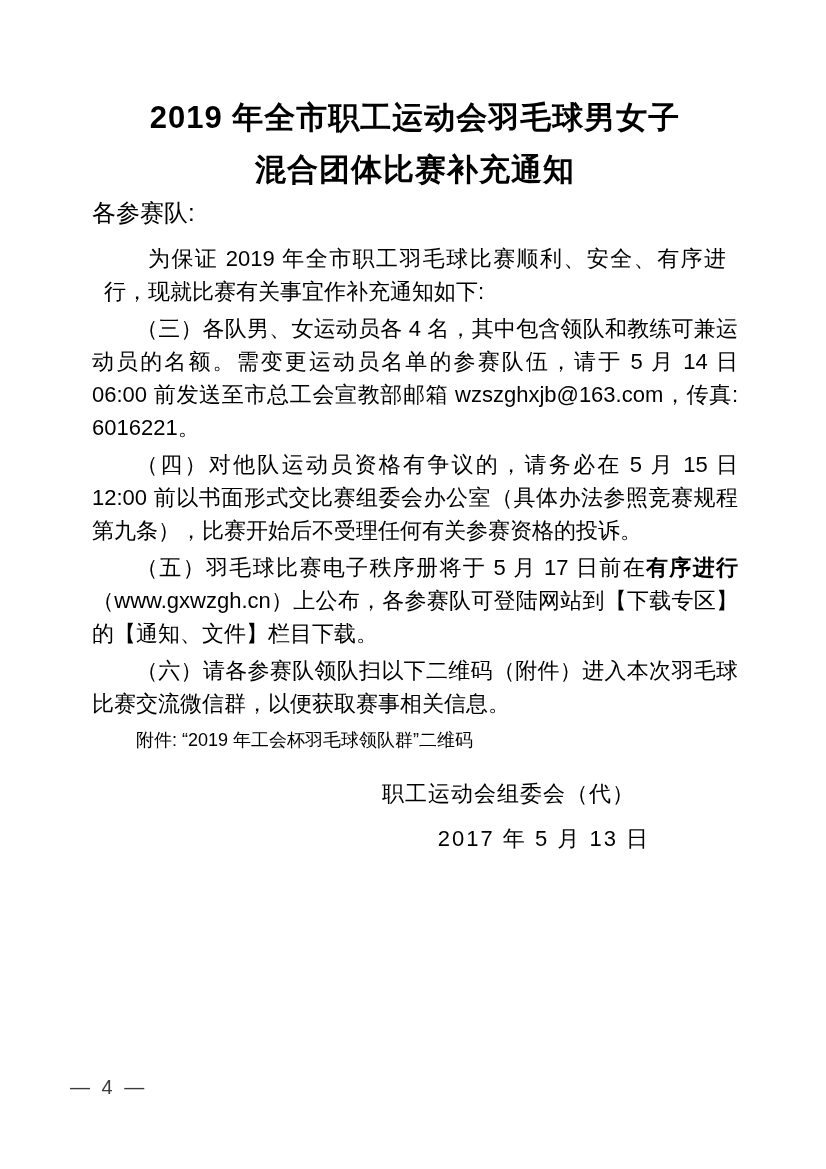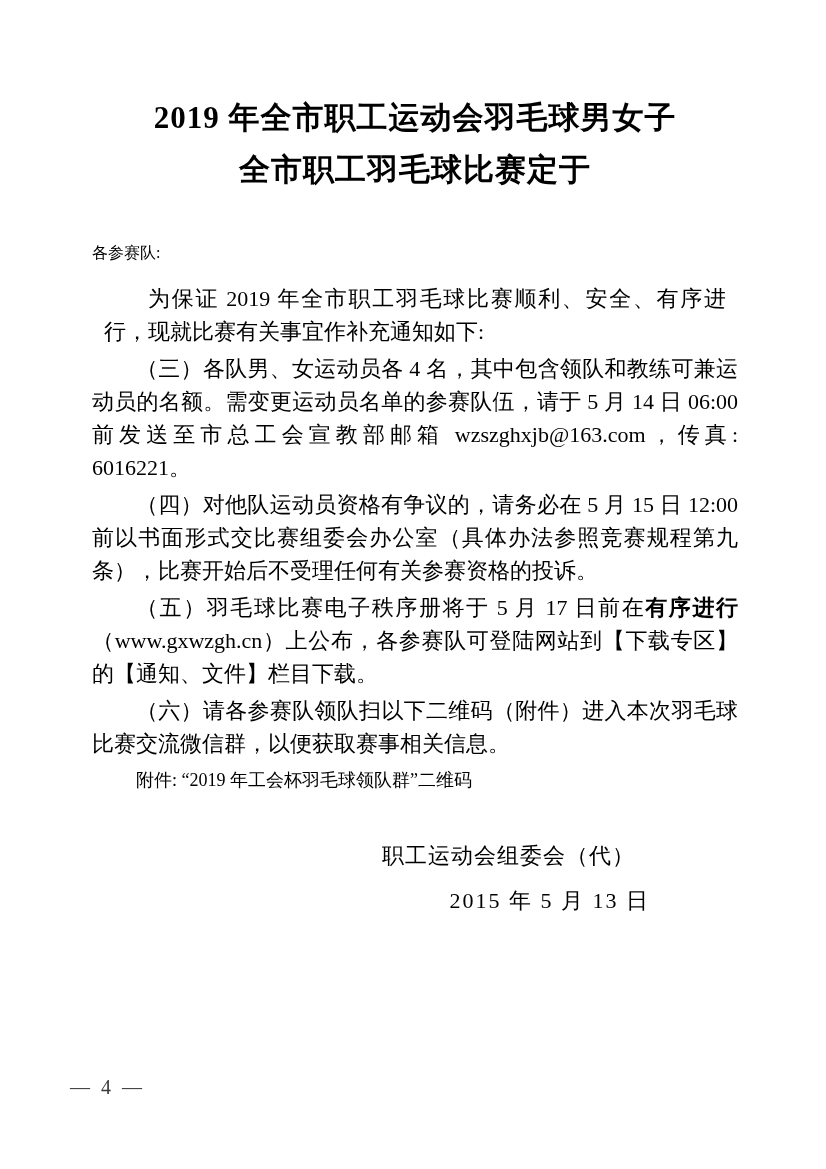--- a/index.html
+++ b/index.html
@@ -1,58 +1,58 @@
 <!DOCTYPE html>
 <html><head>
 <meta charset="utf-8">
 <style>
   html,body{margin:0;padding:0;background:#ffffff;}
   .page{
     width:826px;height:1169px;position:relative;background:#ffffff;
-    font-family:Liberation Serif, serif;color:#000;overflow:hidden;
+    font-family:Liberation Sans, sans-serif;color:#000;overflow:hidden;
   }
   .content{position:absolute;left:92px;right:88px;top:0;}
   .doc-title{margin-top:92px;text-align:center;font-weight:bold;
     font-size:31px;line-height:52px;letter-spacing:1px;}
-  .salutation{margin-top:40px;font-size:16px;line-height:33px;}
+  .salutation{font-size:24px;line-height:33px;}
   .intro{margin:13px 12px 0;font-size:22px;line-height:33px;
     text-indent:44px;text-align:justify;}
   .para{margin:4px 0 0;font-size:22px;line-height:33px;
     text-indent:44px;text-align:justify;}
   .para b{font-weight:bold;}
   .attachment{margin:4px 0 0;font-size:18px;line-height:33px;text-indent:44px;}
-  .signature{margin-top:42px;font-size:22px;line-height:34px;
+  .signature{margin-top:20px;font-size:22px;line-height:34px;
     text-align:right;padding-right:103px;letter-spacing:1px;}
   .date-line{margin-top:11px;font-size:22px;line-height:34px;
     text-align:right;padding-right:88px;letter-spacing:2px;}
   .footer{position:absolute;left:70px;top:1076px;font-size:20px;
     color:#3a3a3a;letter-spacing:3px;}
 </style>
 </head>
 <body>
 
 <div class="page">
   <div class="content">
 
     <div class="doc-title">
       <div>2019 年全市职工运动会羽毛球男女子</div>
-      <div>全市职工羽毛球比赛定于</div>
+      <div>混合团体比赛补充通知</div>
     </div>
 
     <div class="salutation">各参赛队:</div>
 
     <p class="intro">为保证 2019 年全市职工羽毛球比赛顺利、安全、有序进行，现就比赛有关事宜作补充通知如下:</p>
 
     <div>
         <p class="para"><span>（三）各队男、女运动员各 4 名，其中包含领队和教练可兼运动员的名额。需变更运动员名单的参赛队伍，请于 5 月 14 日 06:00 前发送至市总工会宣教部邮箱 wzszghxjb@163.com，传真: 6016221。</span></p>
         <p class="para"><span>（四）对他队运动员资格有争议的，请务必在 5 月 15 日 12:00 前以书面形式交比赛组委会办公室（具体办法参照竞赛规程第九条），比赛开始后不受理任何有关参赛资格的投诉。</span></p>
         <p class="para"><span>（五）羽毛球比赛电子秩序册将于 5 月 17 日前在</span><b>有序进行</b><span>（www.gxwzgh.cn）上公布，各参赛队可登陆网站到【下载专区】的【通知、文件】栏目下载。</span></p>
         <p class="para"><span>（六）请各参赛队领队扫以下二维码（附件）进入本次羽毛球比赛交流微信群，以便获取赛事相关信息。</span></p>
       </div>
 
     <p class="attachment">附件: “2019 年工会杯羽毛球领队群”二维码</p>
 
     <div class="signature">职工运动会组委会（代）</div>
-    <div class="date-line">2015 年 5 月 13 日</div>
+    <div class="date-line">2017 年 5 月 13 日</div>
   </div>
 
   <div class="footer">— 4 —</div>
 </div>
 
 </body></html>

